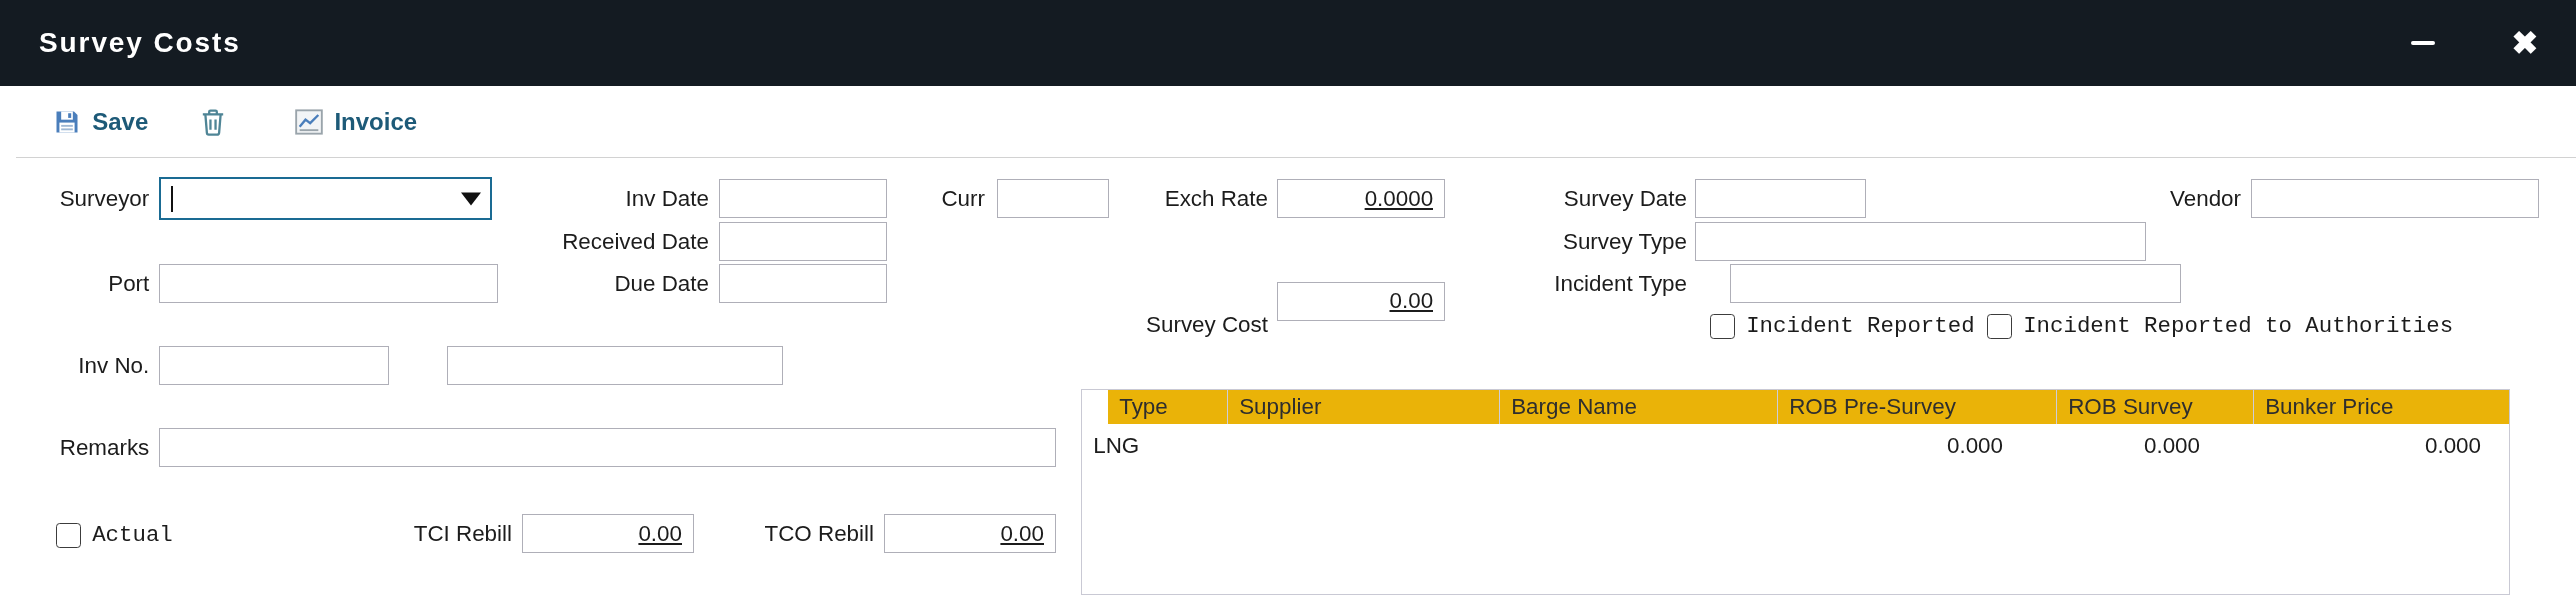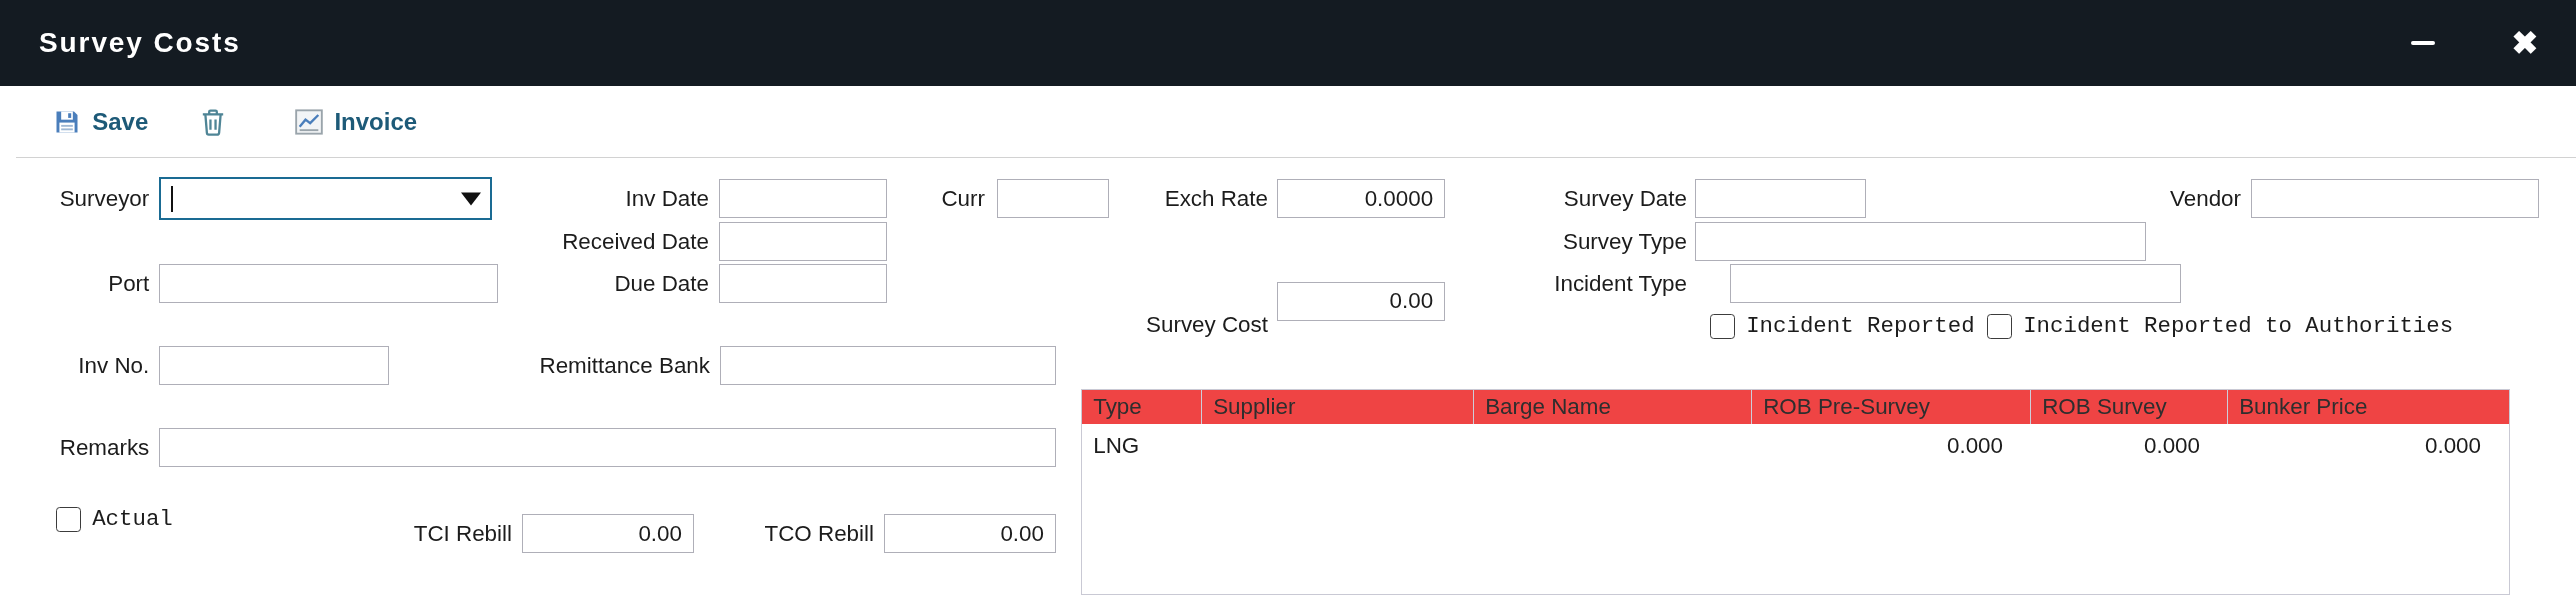--- a/index.html
+++ b/index.html
@@ -33,21 +33,21 @@
   
   .field { position:absolute; display:flex; align-items:center; }
   .field > .flabel {
     font-size:22.4px; color:#1c1c1c; text-align:right; white-space:nowrap;
   }
   .tinput {
     height:39px; border:0.9px solid #afafb8; background:#ffffff;
     font-family:"Liberation Sans", sans-serif; font-size:22.4px; color:#1c1c1c;
     padding:0 9.3px; outline:none;
   }
-  .tinput.num { text-align:right; padding-right:11.2px; }
+  .tinput.num { text-align:right; padding-right:11.2px;text-decoration:underline; }
   
   .combo {
     position:relative; width:333px; height:43px; border:2.8px solid #1a6b93; background:#ffffff;
     display:flex; align-items:center;
   }
   .combo .caret { position:absolute; left:9.3px; top:6.5px; width:1.9px; height:26px; background:#111; }
   .combo .arrow {
     position:absolute; right:9.3px; top:50%; transform:translateY(-50%);
     width:0; height:0; border-left:10.2px solid transparent; border-right:10.2px solid transparent;
     border-top:13px solid #111;
@@ -57,21 +57,21 @@
   .cbox {
     width:25px; height:25px; border:1.9px solid #3c3c3c; border-radius:3.7px; background:#ffffff;
     display:inline-block; cursor:pointer; flex:0 0 auto;
   }
   .cblabel { font-size:22.4px; color:#1c1c1c; white-space:nowrap;font-family:Liberation Mono, monospace; }
   
   .grid {
     position:absolute; left:1081px; top:389px; width:1429px; height:206px;
     border:0.9px solid #c9c9d4; background:#ffffff;
   }
-  .grid-header { display:flex; height:34px; background:#ef4444; }
+  .grid-header { display:flex; height:34px; background:#eab308;margin-left:26px; }
   .gh-cell {
     font-size:22.4px; color:#2e2e2e; display:flex; align-items:center;
     padding-left:11.2px; border-right:0.9px solid #cdcdda; white-space:nowrap; overflow:hidden;
   }
   .gh-cell:last-child { border-right:none; }
   .grid-row { display:flex; height:43px; align-items:center; }
   .g-cell { font-size:22.4px; color:#1c1c1c; padding-left:11.2px; white-space:nowrap; overflow:hidden; }
   .g-cell.num { text-align:right; padding-left:0; padding-right:28px; }
   .c0 { width:120px; } .c1 { width:272px; } .c2 { width:278px; }
   .c3 { width:279px; } .c4 { width:197px; } .c5 { width:282px; flex:1; }
@@ -200,30 +200,29 @@
     <span class="cbox"></span>
     <span class="cblabel">Incident Reported to Authorities</span>
   </div>
 
   <div class="field" style="left:9.3px; top:346px;">
     <span class="flabel" style="width:140px; margin-right:10.2px;">Inv No.</span>
     <input class="tinput" style="width: 230px;" value="">
   </div>
 
   <div class="field" style="left:447px; top:346px;">
-    <span class="flabel" style="width:263px; margin-right:10.2px;">Remittance Bank</span>
     <input class="tinput" style="width: 336px;" value="">
   </div>
 
   <div class="field" style="left:9.3px; top:428px;">
     <span class="flabel" style="width:140px; margin-right:10.2px;">Remarks</span>
     <input class="tinput" style="width: 897px;" value="">
   </div>
 
-  <div class="cbfield" style="left:56px; top:506px;">
+  <div class="cbfield" style="left:56px; top:522px;">
     <span class="cbox"></span>
     <span class="cblabel">Actual</span>
   </div>
 
   <div class="field" style="left:326px; top:514px;">
     <span class="flabel" style="width:186px; margin-right:10.2px;">TCI Rebill</span>
     <input class="tinput num" style="width: 172px;" value="0.00">
   </div>
 
   <div class="field" style="left:680px; top:514px;">

